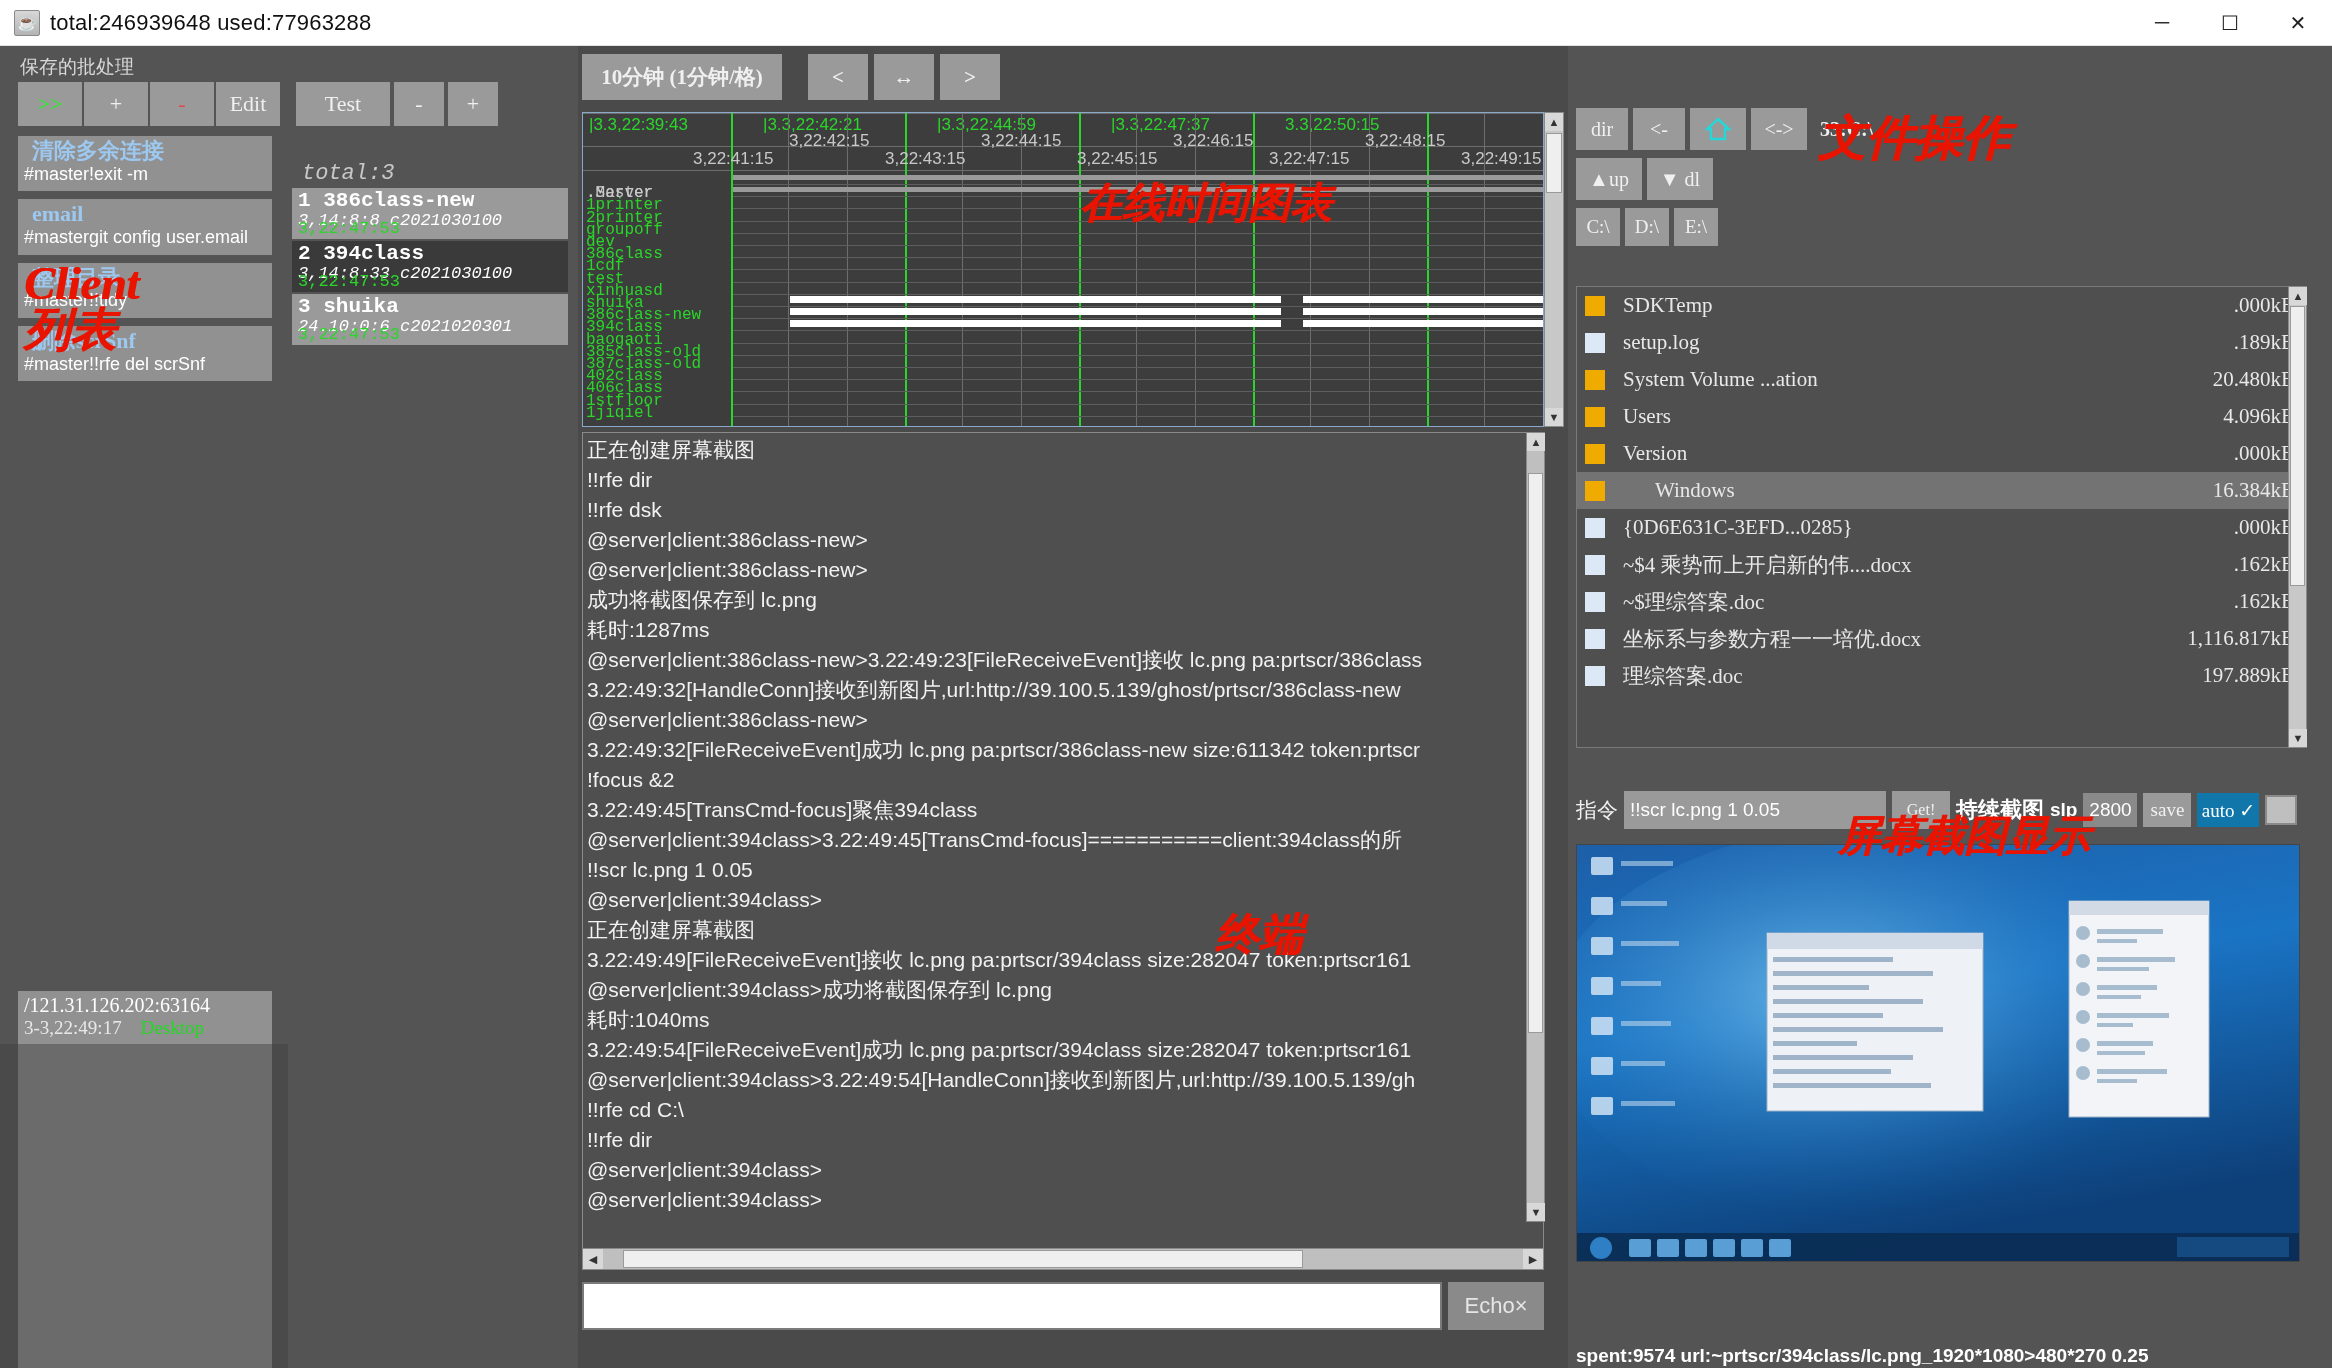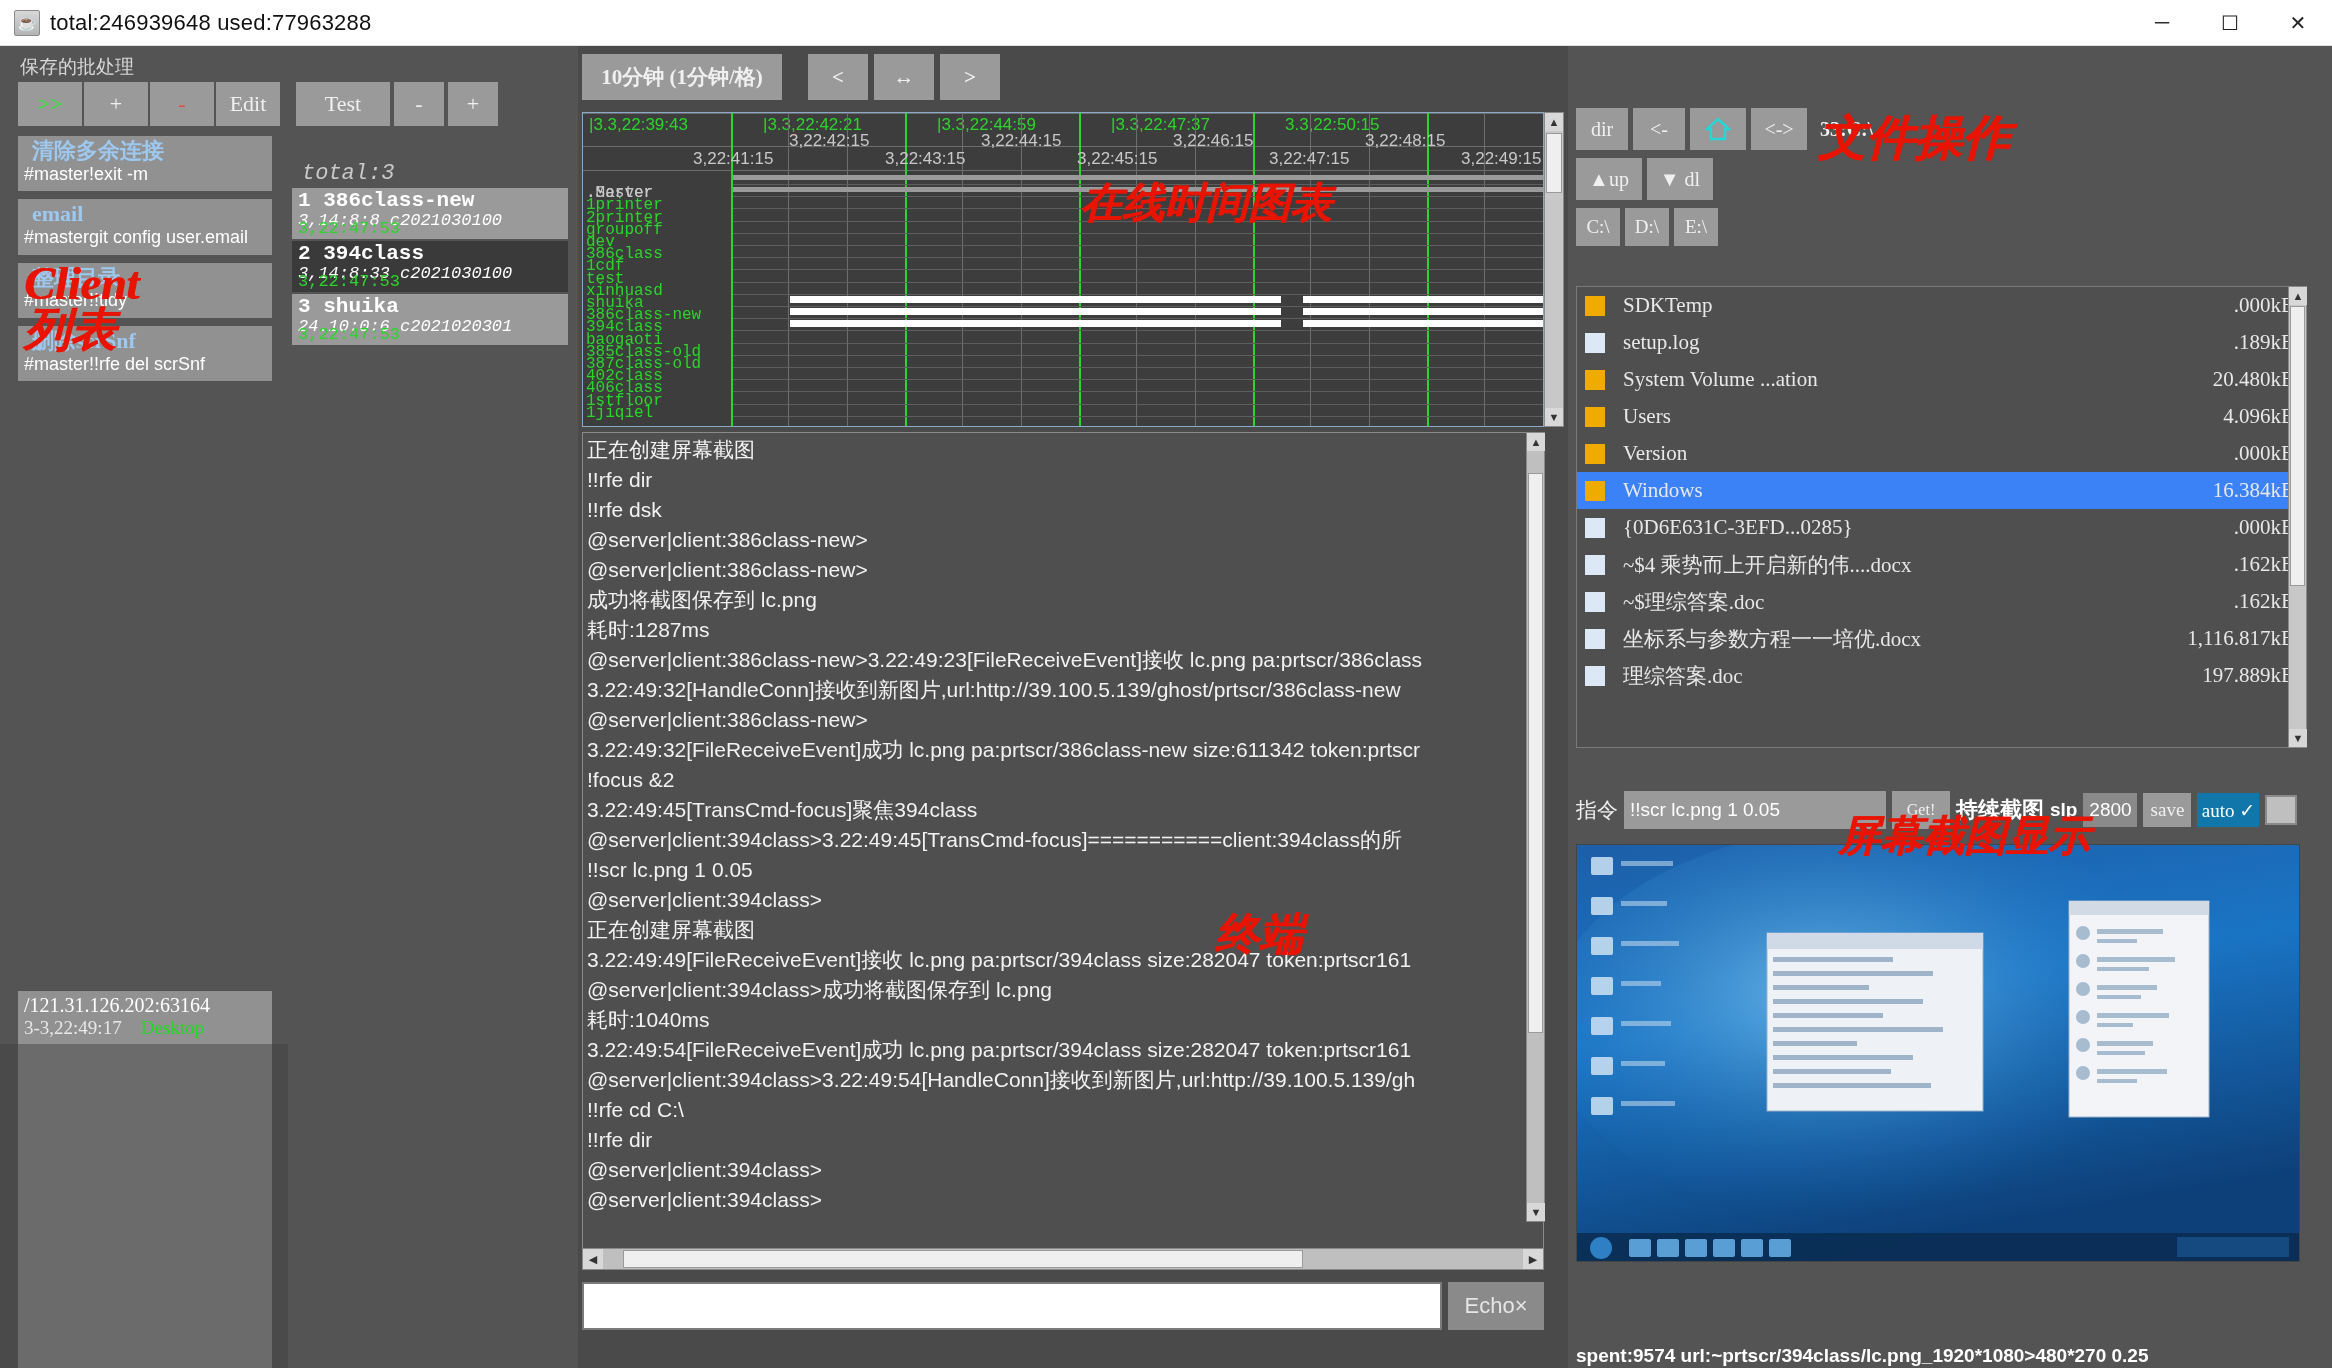--- a/index.html
+++ b/index.html
@@ -170,21 +170,21 @@
   #fm-path{color:#f0f0f0;font-size:20px;font-family:"Liberation Serif", serif;font-weight:bold;display:flex;align-items:center;padding-left:8px;}
   #fm-toolbar2{position:absolute;left:8px;top:112px;display:flex;gap:5px;}
   #fm-toolbar2 .gbtn{height:42px;font-size:20px;width:66px;}
   #fm-toolbar3{position:absolute;left:8px;top:162px;display:flex;gap:5px;}
   #fm-toolbar3 .gbtn{height:38px;font-size:19px;width:44px;}
   #filelist{
     position:absolute;left:8px;top:240px;width:730px;height:462px;
     background:#4f4f4f;border:1px solid #7a7a7a;overflow:hidden;
   }
   .frow{display:flex;align-items:center;height:37px;padding:0 10px 0 8px;cursor:pointer;}
-  .frow.sel{background:#3b82f6;}
+  .frow.sel{background:#737373;gap:32px;}
   .fswatch{width:20px;height:20px;margin-right:18px;flex:0 0 auto;}
   .fname{color:#e8e8e8;font-size:21px;font-family:"Liberation Serif", serif;flex:1;white-space:nowrap;overflow:hidden;}
   .fsize{color:#e8e8e8;font-size:21px;font-family:"Liberation Serif", serif;white-space:nowrap;}
   #fl-sb{position:absolute;left:720px;top:240px;width:19px;height:462px;background:#c8c8c8;border:1px solid #8a8a8a;}
   #fl-sb-thumb{position:absolute;left:1px;top:19px;width:15px;height:280px;background:#efefef;border:1px solid #9a9a9a;}
 
   #cmd-row{position:absolute;left:8px;top:740px;width:730px;height:48px;display:flex;align-items:center;gap:6px;}
   #cmd-label{color:#f0f0f0;font-size:21px;font-family:"Liberation Serif", serif;}
   #scr-cmd{width:262px;height:38px;background:#9a9a9a;border:none;color:#fff;font-size:19px;padding:0 6px;font-family:"Liberation Sans", sans-serif;}
   #get-btn{width:58px;height:38px;}

